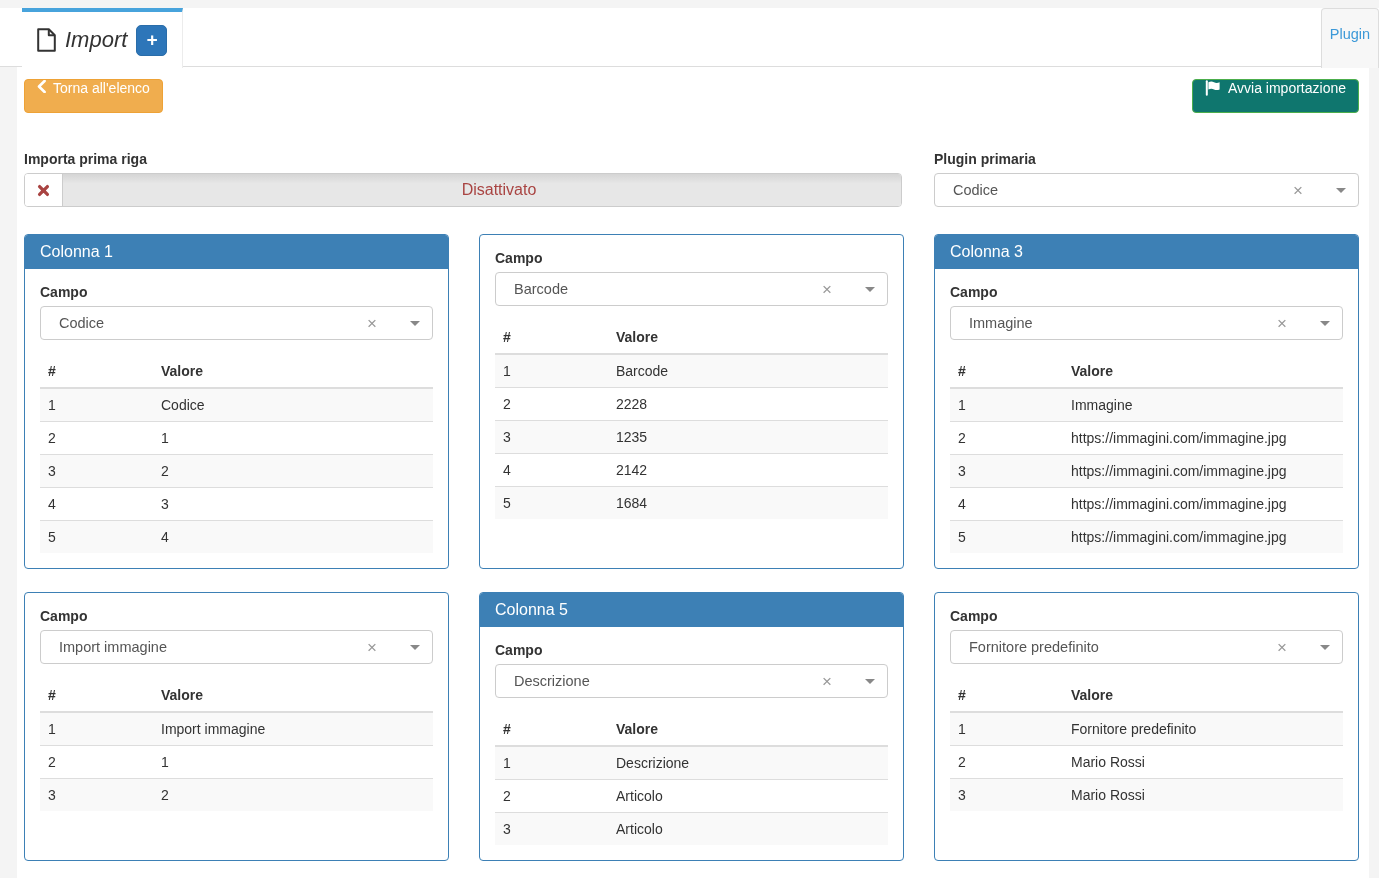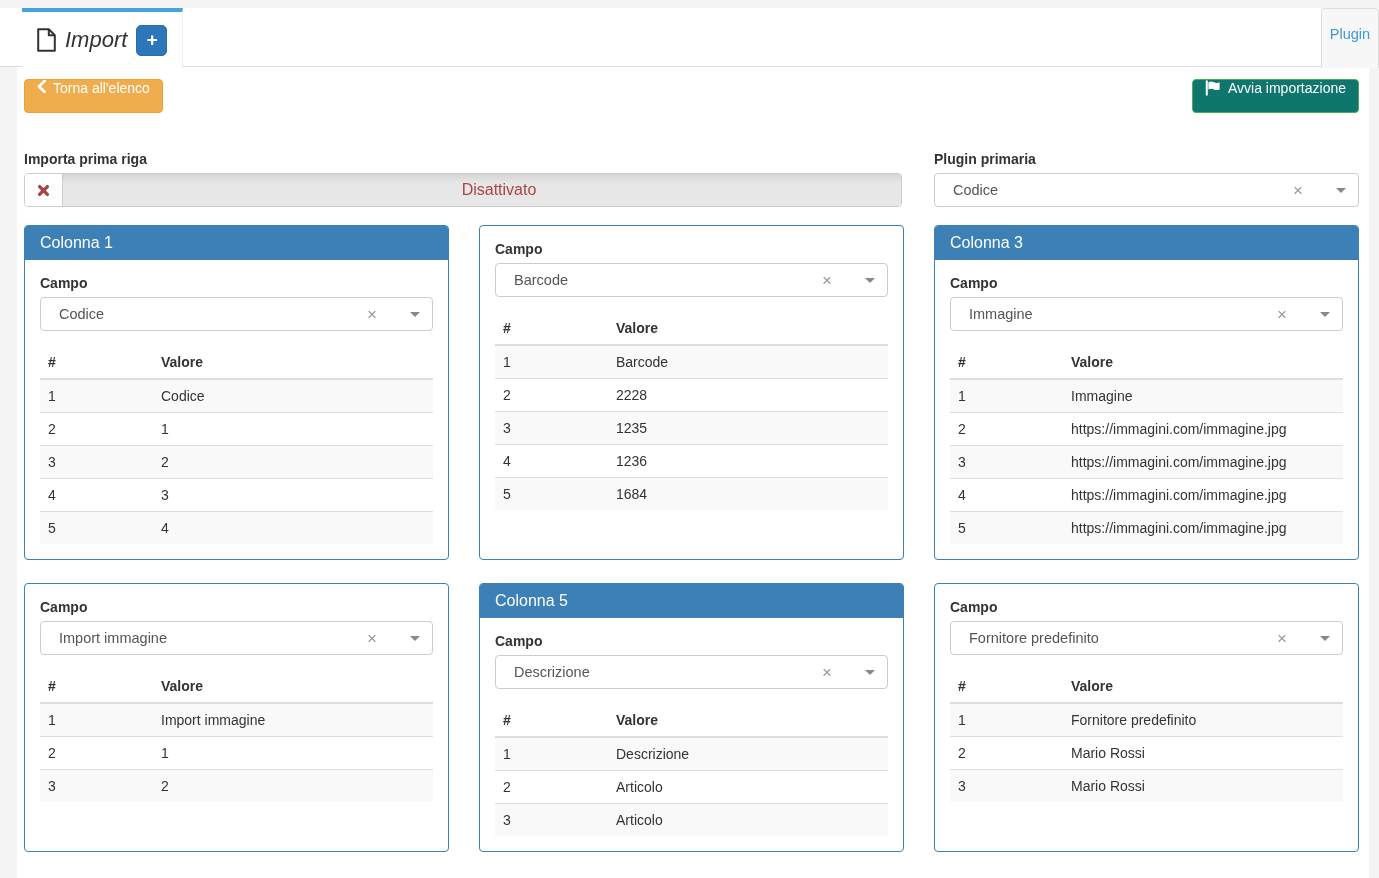--- a/index.html
+++ b/index.html
@@ -81,21 +81,21 @@
   }
   .select-value { font-size:14.5px; color:#555; }
   .select-clear { margin-left:auto; color:#999; font-size:17px; line-height:1; cursor:pointer; }
   .select-caret {
     width:0; height:0; border:5px solid transparent; border-top-color:#888;
     margin-left:33px; margin-top:5px; flex:none;
   }
 
   
   .grid {
-    margin-top:18px; display:grid;
+    margin-top:27px; display:grid;
     grid-template-columns:repeat(3,425px); column-gap:30px; row-gap:23px;
   }
   .panel { border:1px solid #3d80b5; border-radius:4px; background:#fff; }
   .panel-heading {
     background:#3d80b5; color:#fff; font-size:16px;
     padding:8px 15px; border-radius:3px 3px 0 0;
   }
   .panel-body { padding:15px; }
 
   table.values { width:100%; border-collapse:collapse; margin-top:15px; font-size:14px; color:#333; }
@@ -242,21 +242,21 @@
               <tr>
                 <td class="col-idx">2</td>
                 <td>2228</td>
               </tr>
               <tr>
                 <td class="col-idx">3</td>
                 <td>1235</td>
               </tr>
               <tr>
                 <td class="col-idx">4</td>
-                <td>1236</td>
+                <td>2142</td>
               </tr>
               <tr>
                 <td class="col-idx">5</td>
                 <td>1684</td>
               </tr>
             </tbody>
       </table>
     </div>
   </div>
 

